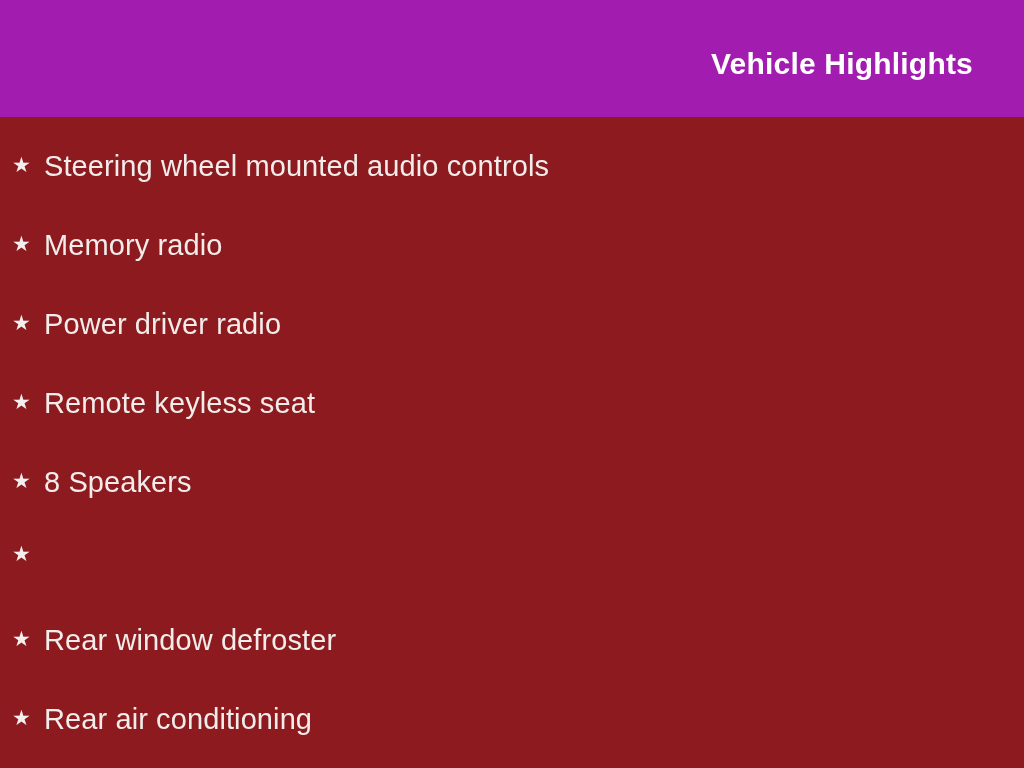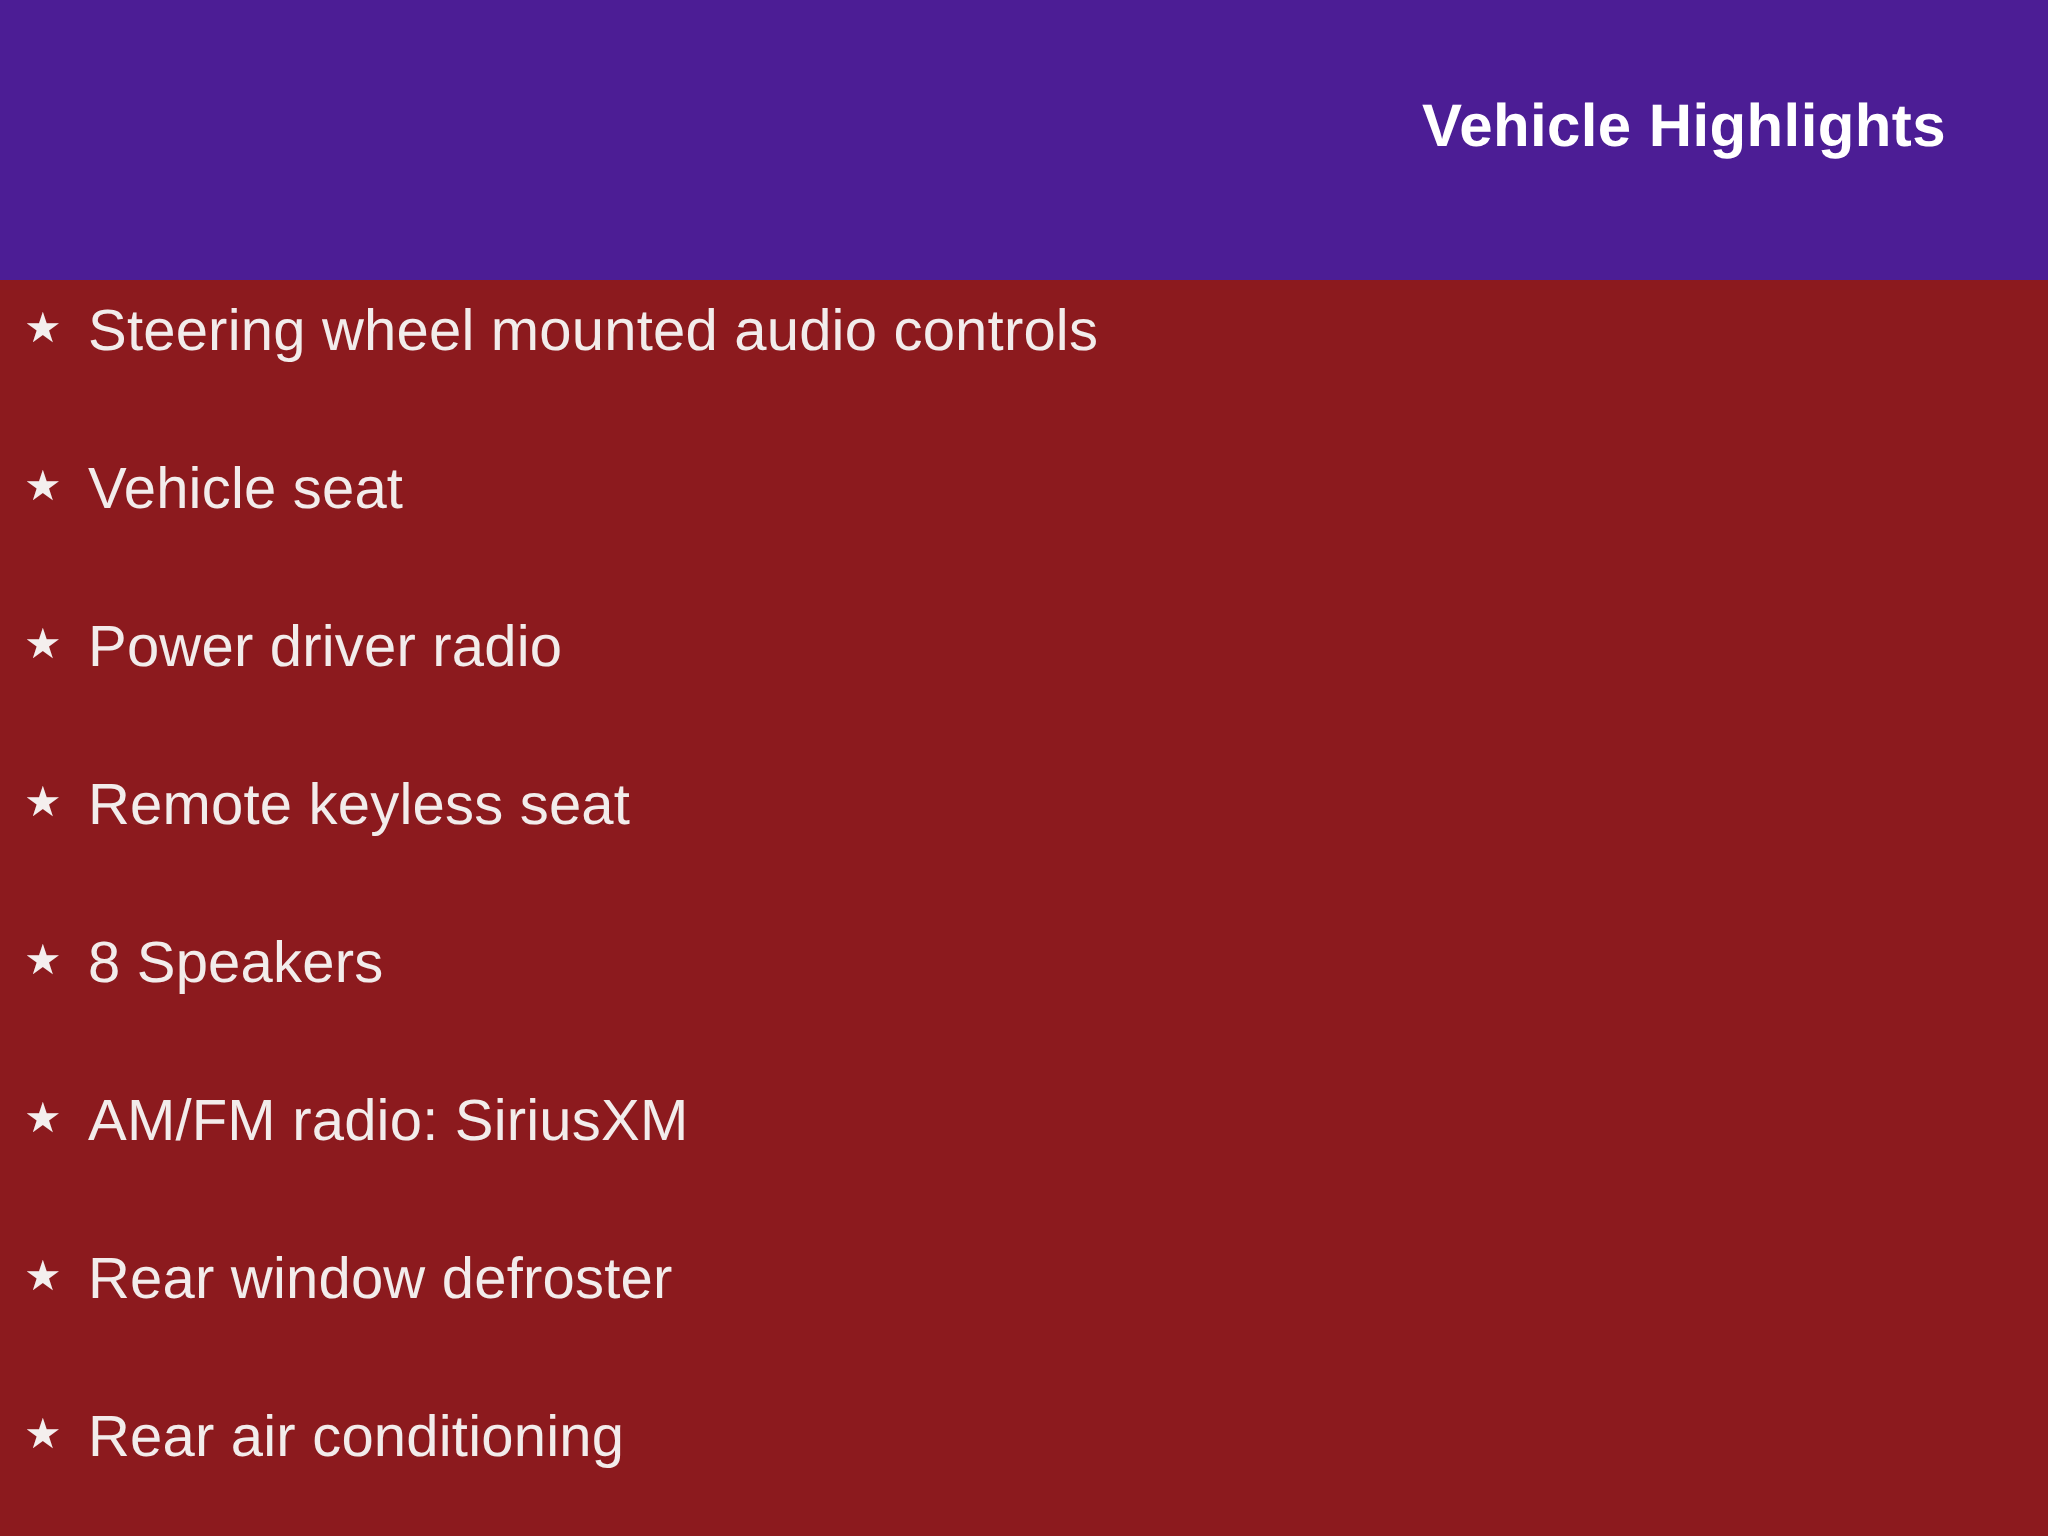--- a/index.html
+++ b/index.html
@@ -18,22 +18,22 @@
     width: 1024px;
     height: 768px;
     background: #8c1a1e;
     overflow: hidden;
   }
   .slide-header {
     position: absolute;
     top: 0;
     left: 0;
     width: 1024px;
-    height: 140px;
-    background: #4c1d95;
+    height: 117px;
+    background: #a21caf;
     box-sizing: border-box;
   }
   .slide-title {
     position: absolute;
     right: 51px;
     top: 46px;
     font-size: 30px;
     font-weight: bold;
     color: #ffffff;
     letter-spacing: 0.2px;
@@ -85,37 +85,36 @@
     <div class="slide-title">Vehicle Highlights</div>
   </div>
 
   <ul class="bullet-list">
     <li class="bullet-item">
       <span class="bullet-star">★</span>
       <span class="bullet-text">Steering wheel mounted audio controls</span>
     </li>
     <li class="bullet-item">
       <span class="bullet-star">★</span>
-      <span class="bullet-text">Vehicle seat</span>
+      <span class="bullet-text">Memory radio</span>
     </li>
     <li class="bullet-item">
       <span class="bullet-star">★</span>
       <span class="bullet-text">Power driver radio</span>
     </li>
     <li class="bullet-item">
       <span class="bullet-star">★</span>
       <span class="bullet-text">Remote keyless seat</span>
     </li>
     <li class="bullet-item">
       <span class="bullet-star">★</span>
       <span class="bullet-text">8 Speakers</span>
     </li>
     <li class="bullet-item">
       <span class="bullet-star">★</span>
-      <span class="bullet-text">AM/FM radio: SiriusXM</span>
     </li>
     <li class="bullet-item">
       <span class="bullet-star">★</span>
       <span class="bullet-text">Rear window defroster</span>
     </li>
     <li class="bullet-item">
       <span class="bullet-star">★</span>
       <span class="bullet-text">Rear air conditioning</span>
     </li>
   </ul>

